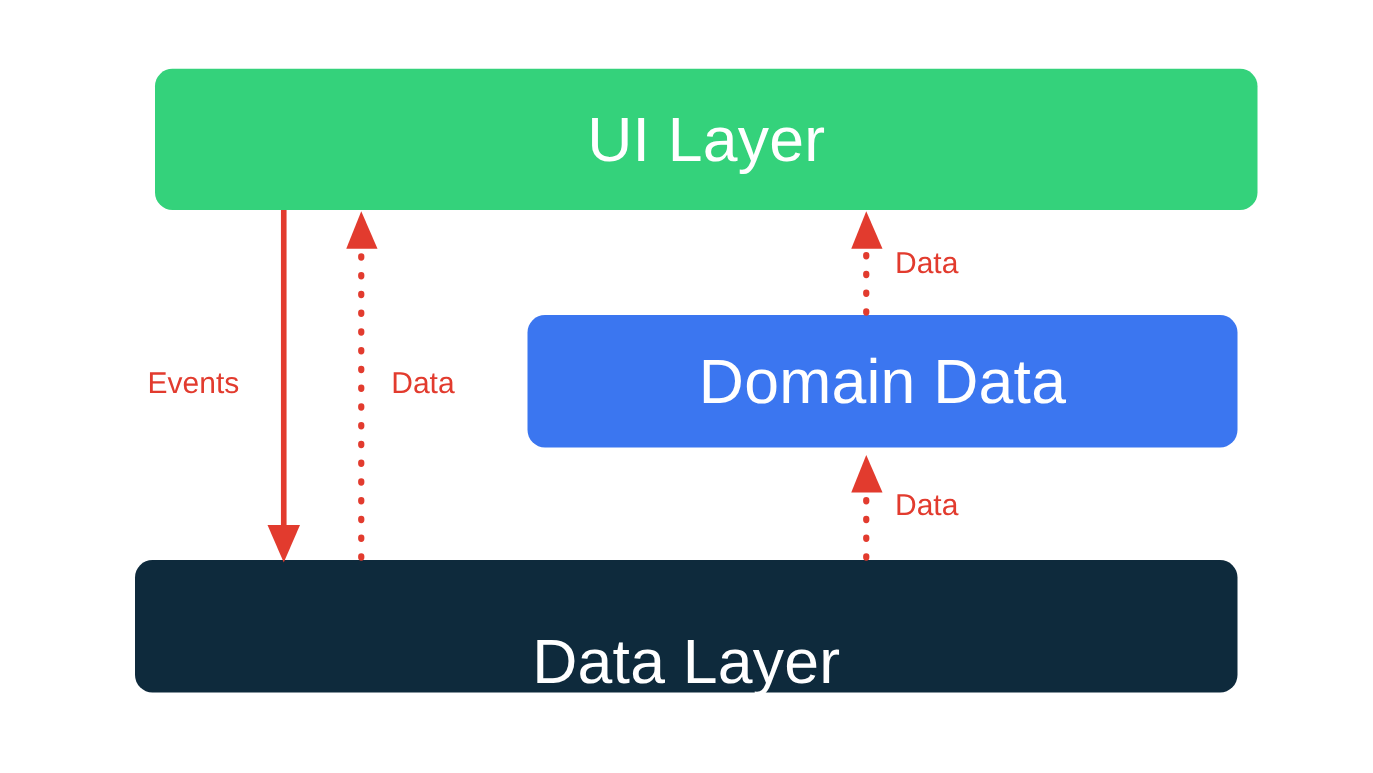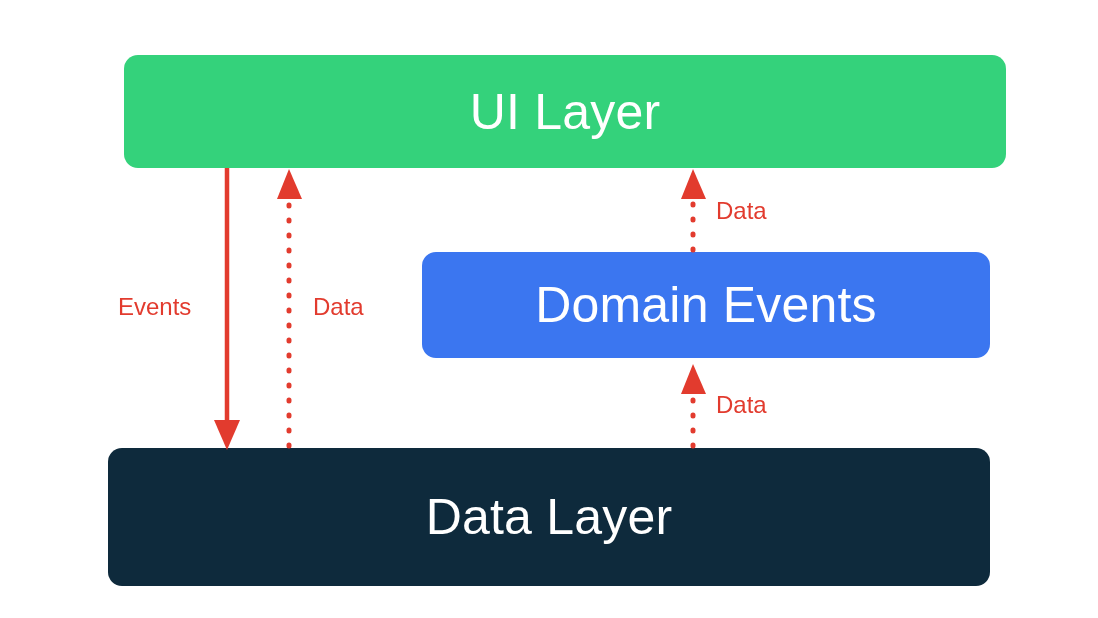--- a/index.html
+++ b/index.html
@@ -51,22 +51,23 @@
     width: 568px;
     height: 106px;
     background: #3b76f0;
   }
   #domain-layer-box .layer-label { font-size: 50px; }
 
   #data-layer-box {
     left: 108px;
     top: 448px;
     width: 882px;
-    height: 138px;
+    height: 106px;
     background: #0e2a3c;
+    align-items: flex-end;
   }
   #data-layer-box .layer-label { font-size: 50px; }
 
   
   #arrow-layer {
     position: absolute;
     left: 0;
     top: 0;
     width: 1098px;
     height: 618px;
@@ -104,21 +105,21 @@
 </head>
 <body>
 
 <div id="canvas">
 
   <div class="layer-box" id="ui-layer-box">
     <span class="layer-label">UI Layer</span>
   </div>
 
   <div class="layer-box" id="domain-layer-box">
-    <span class="layer-label">Domain Events</span>
+    <span class="layer-label">Domain Data</span>
   </div>
 
   <div class="layer-box" id="data-layer-box">
     <span class="layer-label">Data Layer</span>
   </div>
 
   <svg id="arrow-layer" viewBox="0 0 1098 618">
 
     <g>
       <line x1="227" y1="168" x2="227" y2="434" stroke="#e23b2e" stroke-width="4.5"></line>

